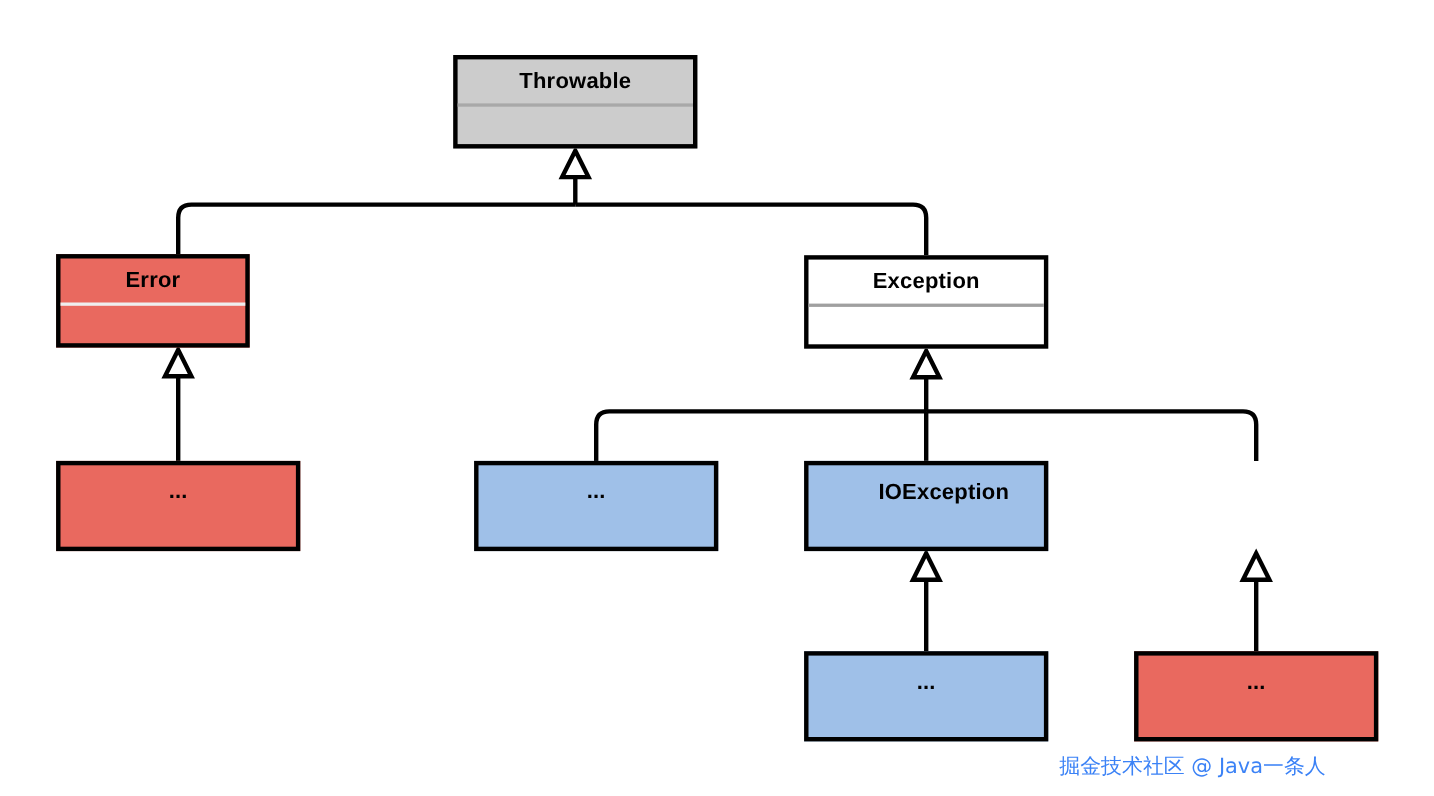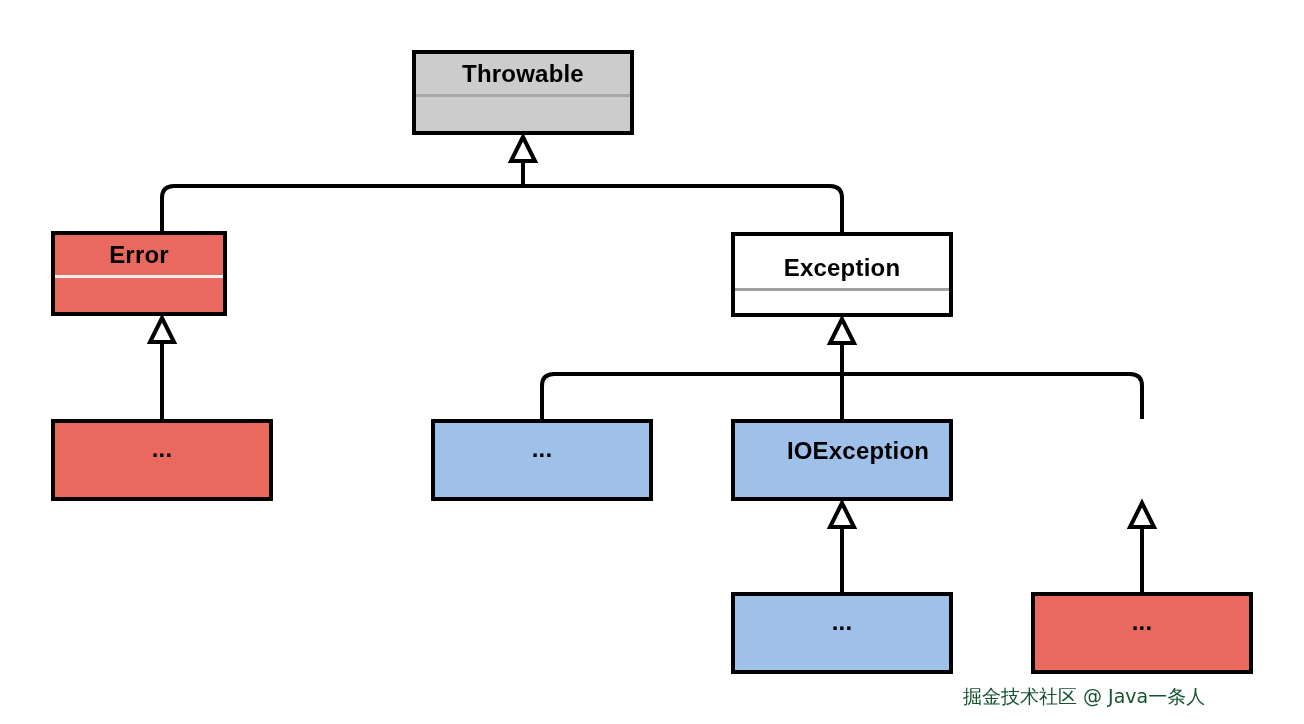--- a/index.html
+++ b/index.html
@@ -32,21 +32,21 @@
     display: flex;
     flex-direction: column;
     z-index: 2;
   }
   .node .title-row {
     flex: 0 0 auto;
     display: flex;
     align-items: center;
     justify-content: center;
     font-weight: bold;
-    font-size: 24px;
+    font-size: 20px;
     color: #000000;
     letter-spacing: 0.2px;
     white-space: nowrap;
   }
   .node .divider {
     flex: 0 0 auto;
     height: 3px;
     width: 100%;
   }
   .node .body-row {
@@ -127,21 +127,21 @@
     <div class="body-row"></div>
   </div>
 
   <div class="node" style="left: 51px; top: 231px; width: 176px; height: 85px; background: rgb(233, 105, 95); border-color: rgb(0, 0, 0);">
     <div class="title-row" style="height: 40px; padding-top: 0px;">Error</div>
     <div class="divider" style="background: rgb(239, 239, 239);"></div>
     <div class="body-row"></div>
   </div>
 
   <div class="node" style="left: 731px; top: 232px; width: 222px; height: 85px; background: rgb(255, 255, 255); border-color: rgb(0, 0, 0);">
-    <div class="title-row" style="height: 40px; padding-top: 12px;">Exception</div>
+    <div class="title-row" style="height: 40px; padding-top: 0px;">Exception</div>
     <div class="divider" style="background: rgb(160, 160, 160);"></div>
     <div class="body-row"></div>
   </div>
 
   <div class="node simple" style="left: 51px; top: 419px; width: 222px; height: 82px; background: rgb(233, 105, 95); border-color: rgb(0, 0, 0);">
     <div class="title-row ellipsis">...</div>
   </div>
 
   <div class="node simple" style="left: 431px; top: 419px; width: 222px; height: 82px; background: rgb(159, 192, 232); border-color: rgb(0, 0, 0);">
     <div class="title-row ellipsis">...</div>
@@ -153,15 +153,15 @@
 
 
   <div class="node simple" style="left: 731px; top: 592px; width: 222px; height: 82px; background: rgb(159, 192, 232); border-color: rgb(0, 0, 0);">
     <div class="title-row ellipsis">...</div>
   </div>
 
   <div class="node simple" style="left: 1031px; top: 592px; width: 222px; height: 82px; background: rgb(233, 105, 95); border-color: rgb(0, 0, 0);">
     <div class="title-row ellipsis">...</div>
   </div>
 
-  <div class="watermark" style="left: 963px; top: 684px; color: #14532d;">掘金技术社区 @ Java一条人</div>
+  <div class="watermark" style="left: 963px; top: 684px; color: #3b82f6;">掘金技术社区 @ Java一条人</div>
 
 </div>
 
 </body></html>

